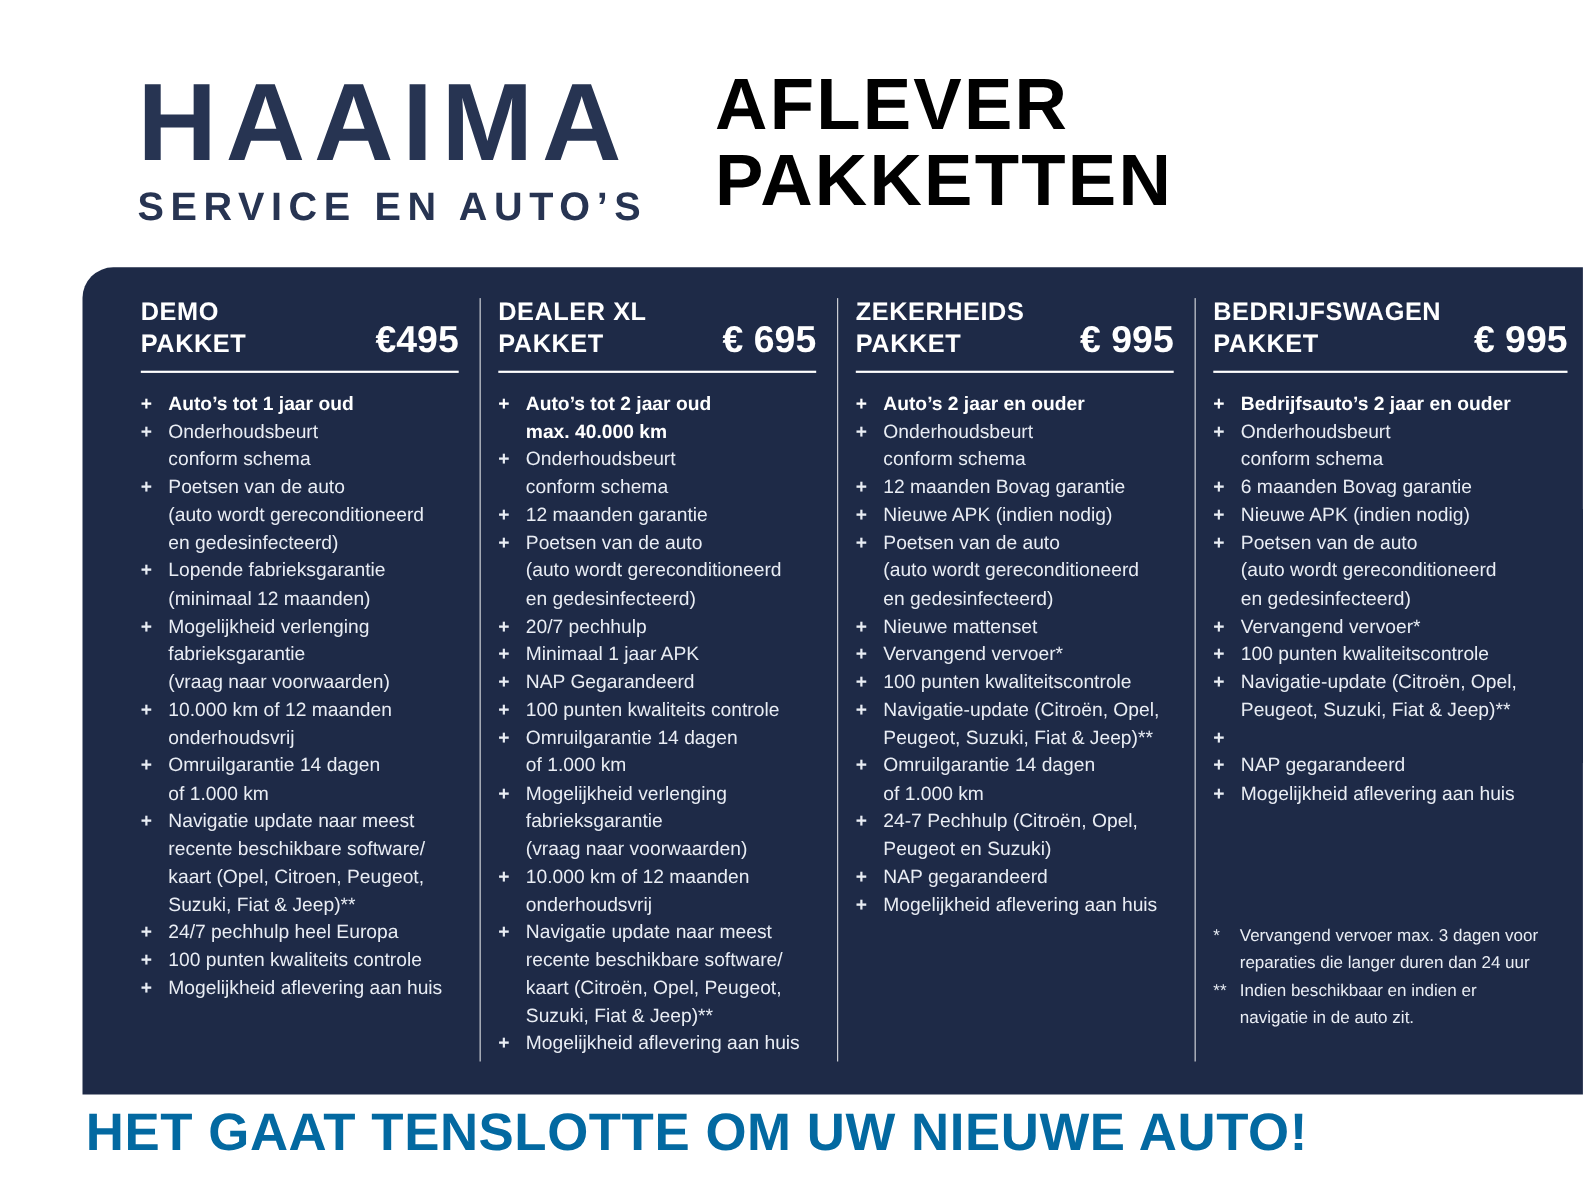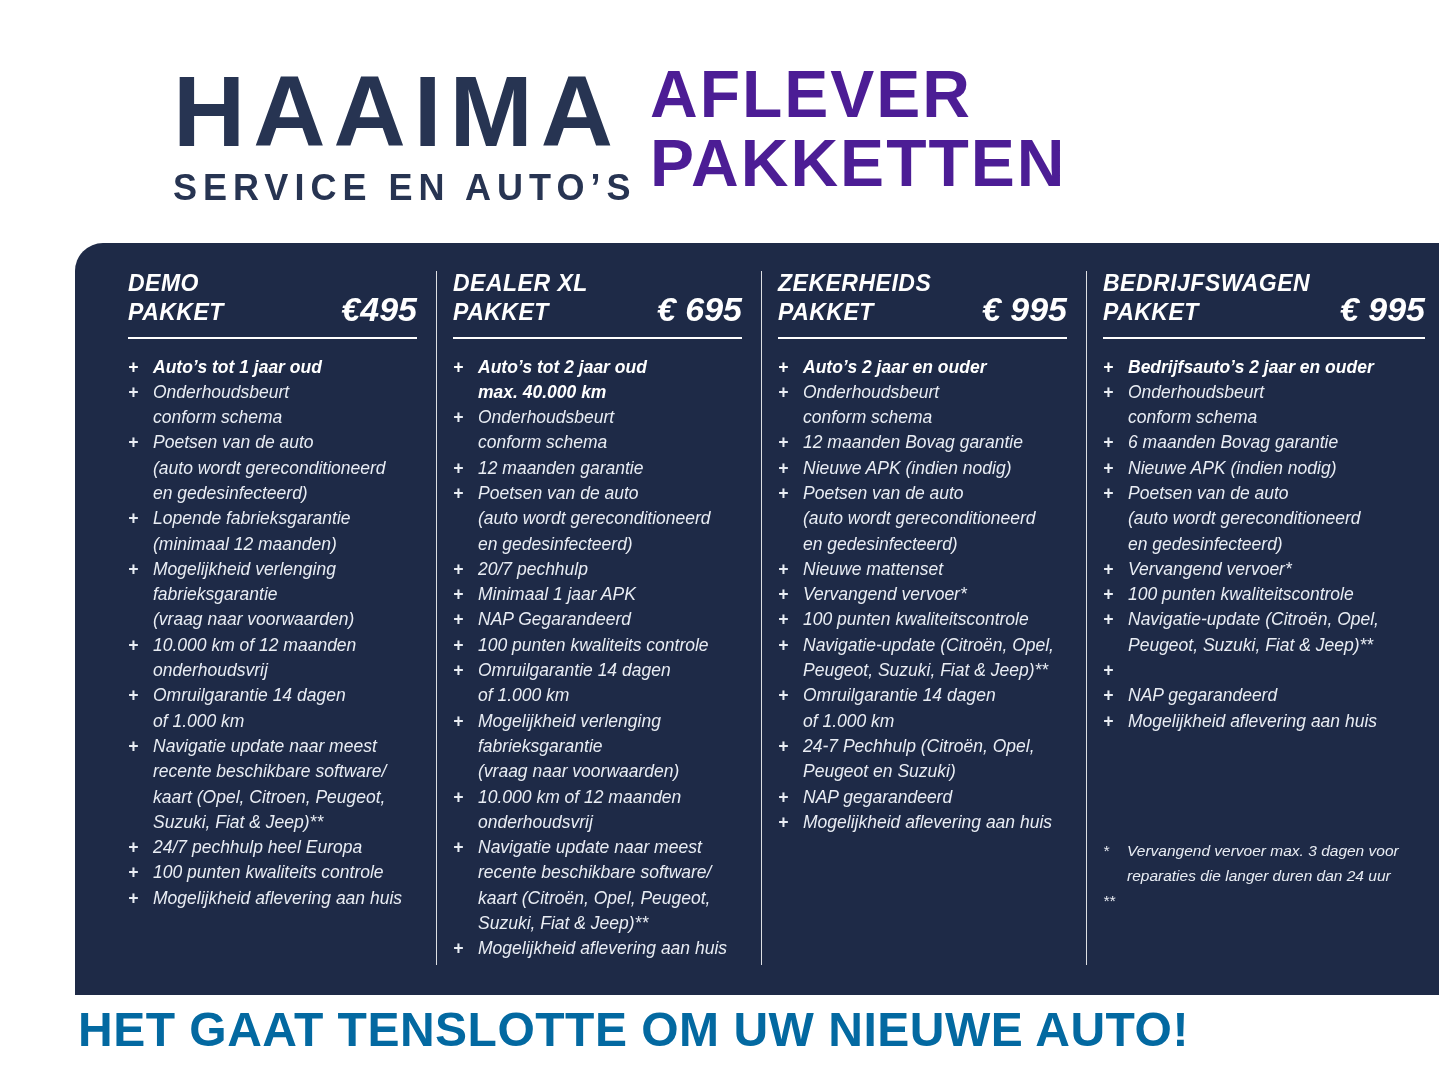--- a/index.html
+++ b/index.html
@@ -1,30 +1,30 @@
 <!DOCTYPE html>
 <html><head>
 <meta charset="utf-8">
 <style>
   html,body{margin:0;padding:0;background:#fff;}
   body{width:1439px;height:1080px;font-family:"Liberation Sans",sans-serif;-webkit-font-smoothing:antialiased;}
   .canvas{position:relative;width:1439px;height:1080px;background:#ffffff;overflow:hidden;}
 
   
-  .logo{position:absolute;left:125px;top:64px;color:#273452;margin-left:48px;}
+  .logo{position:absolute;left:125px;top:64px;color:#273452;}
   .logo-name{font-size:100px;font-weight:800;letter-spacing:8px;line-height:0.95;}
   .logo-tagline{font-size:36px;font-weight:700;letter-spacing:6px;margin-top:8px;}
-  .page-title{position:absolute;left:650px;top:60px;margin:0;color:#4c1d95;
+  .page-title{position:absolute;left:650px;top:60px;margin:0;color:#000000;
     font-size:66px;font-weight:800;letter-spacing:2px;line-height:1.05;}
   .page-title span{display:block;}
 
   
   .panel{position:absolute;left:75px;top:243px;width:1364px;height:752px;
     background:#1e2a47;border-radius:28px 0 0 0;display:flex;box-sizing:border-box;}
-  .package{position:relative;box-sizing:border-box;padding:26px 20px 16px 16px;color:#fff;font-style:italic;}
+  .package{position:relative;box-sizing:border-box;padding:26px 20px 16px 16px;color:#fff;}
   .package:nth-child(1){width:362px;padding-left:53px;}
   .package:nth-child(2){width:325px;}
   .package:nth-child(3){width:325px;}
   .package:nth-child(4){width:352px;padding-right:14px;}
   .package:not(:last-child)::after{content:"";position:absolute;right:0;top:28px;bottom:30px;width:1px;background:rgba(255,255,255,0.85);}
 
   .pkg-header{display:flex;justify-content:space-between;align-items:flex-end;}
   .pkg-name{margin:0;font-size:23px;font-weight:700;letter-spacing:0.5px;line-height:1.25;}
   .pkg-name span{display:block;}
   .pkg-price{font-size:34px;font-weight:700;line-height:0.95;white-space:nowrap;padding-bottom:1px;}
@@ -384,20 +384,22 @@
 </ul>
     <div class="notes">
   <div class="note">
     <span class="marker">*</span>
     <span class="txt">Vervangend vervoer max. 3 dagen voor
 reparaties die langer duren dan 24 uur</span>
   </div>
 
   <div class="note">
     <span class="marker">**</span>
+    <span class="txt">Indien beschikbaar en indien er
+navigatie in de auto zit.</span>
   </div>
 </div>
   </section>
 </main>
 
   <h2 class="slogan">HET GAAT TENSLOTTE OM UW NIEUWE AUTO!</h2>
 
 </div>
 
 </body></html>

